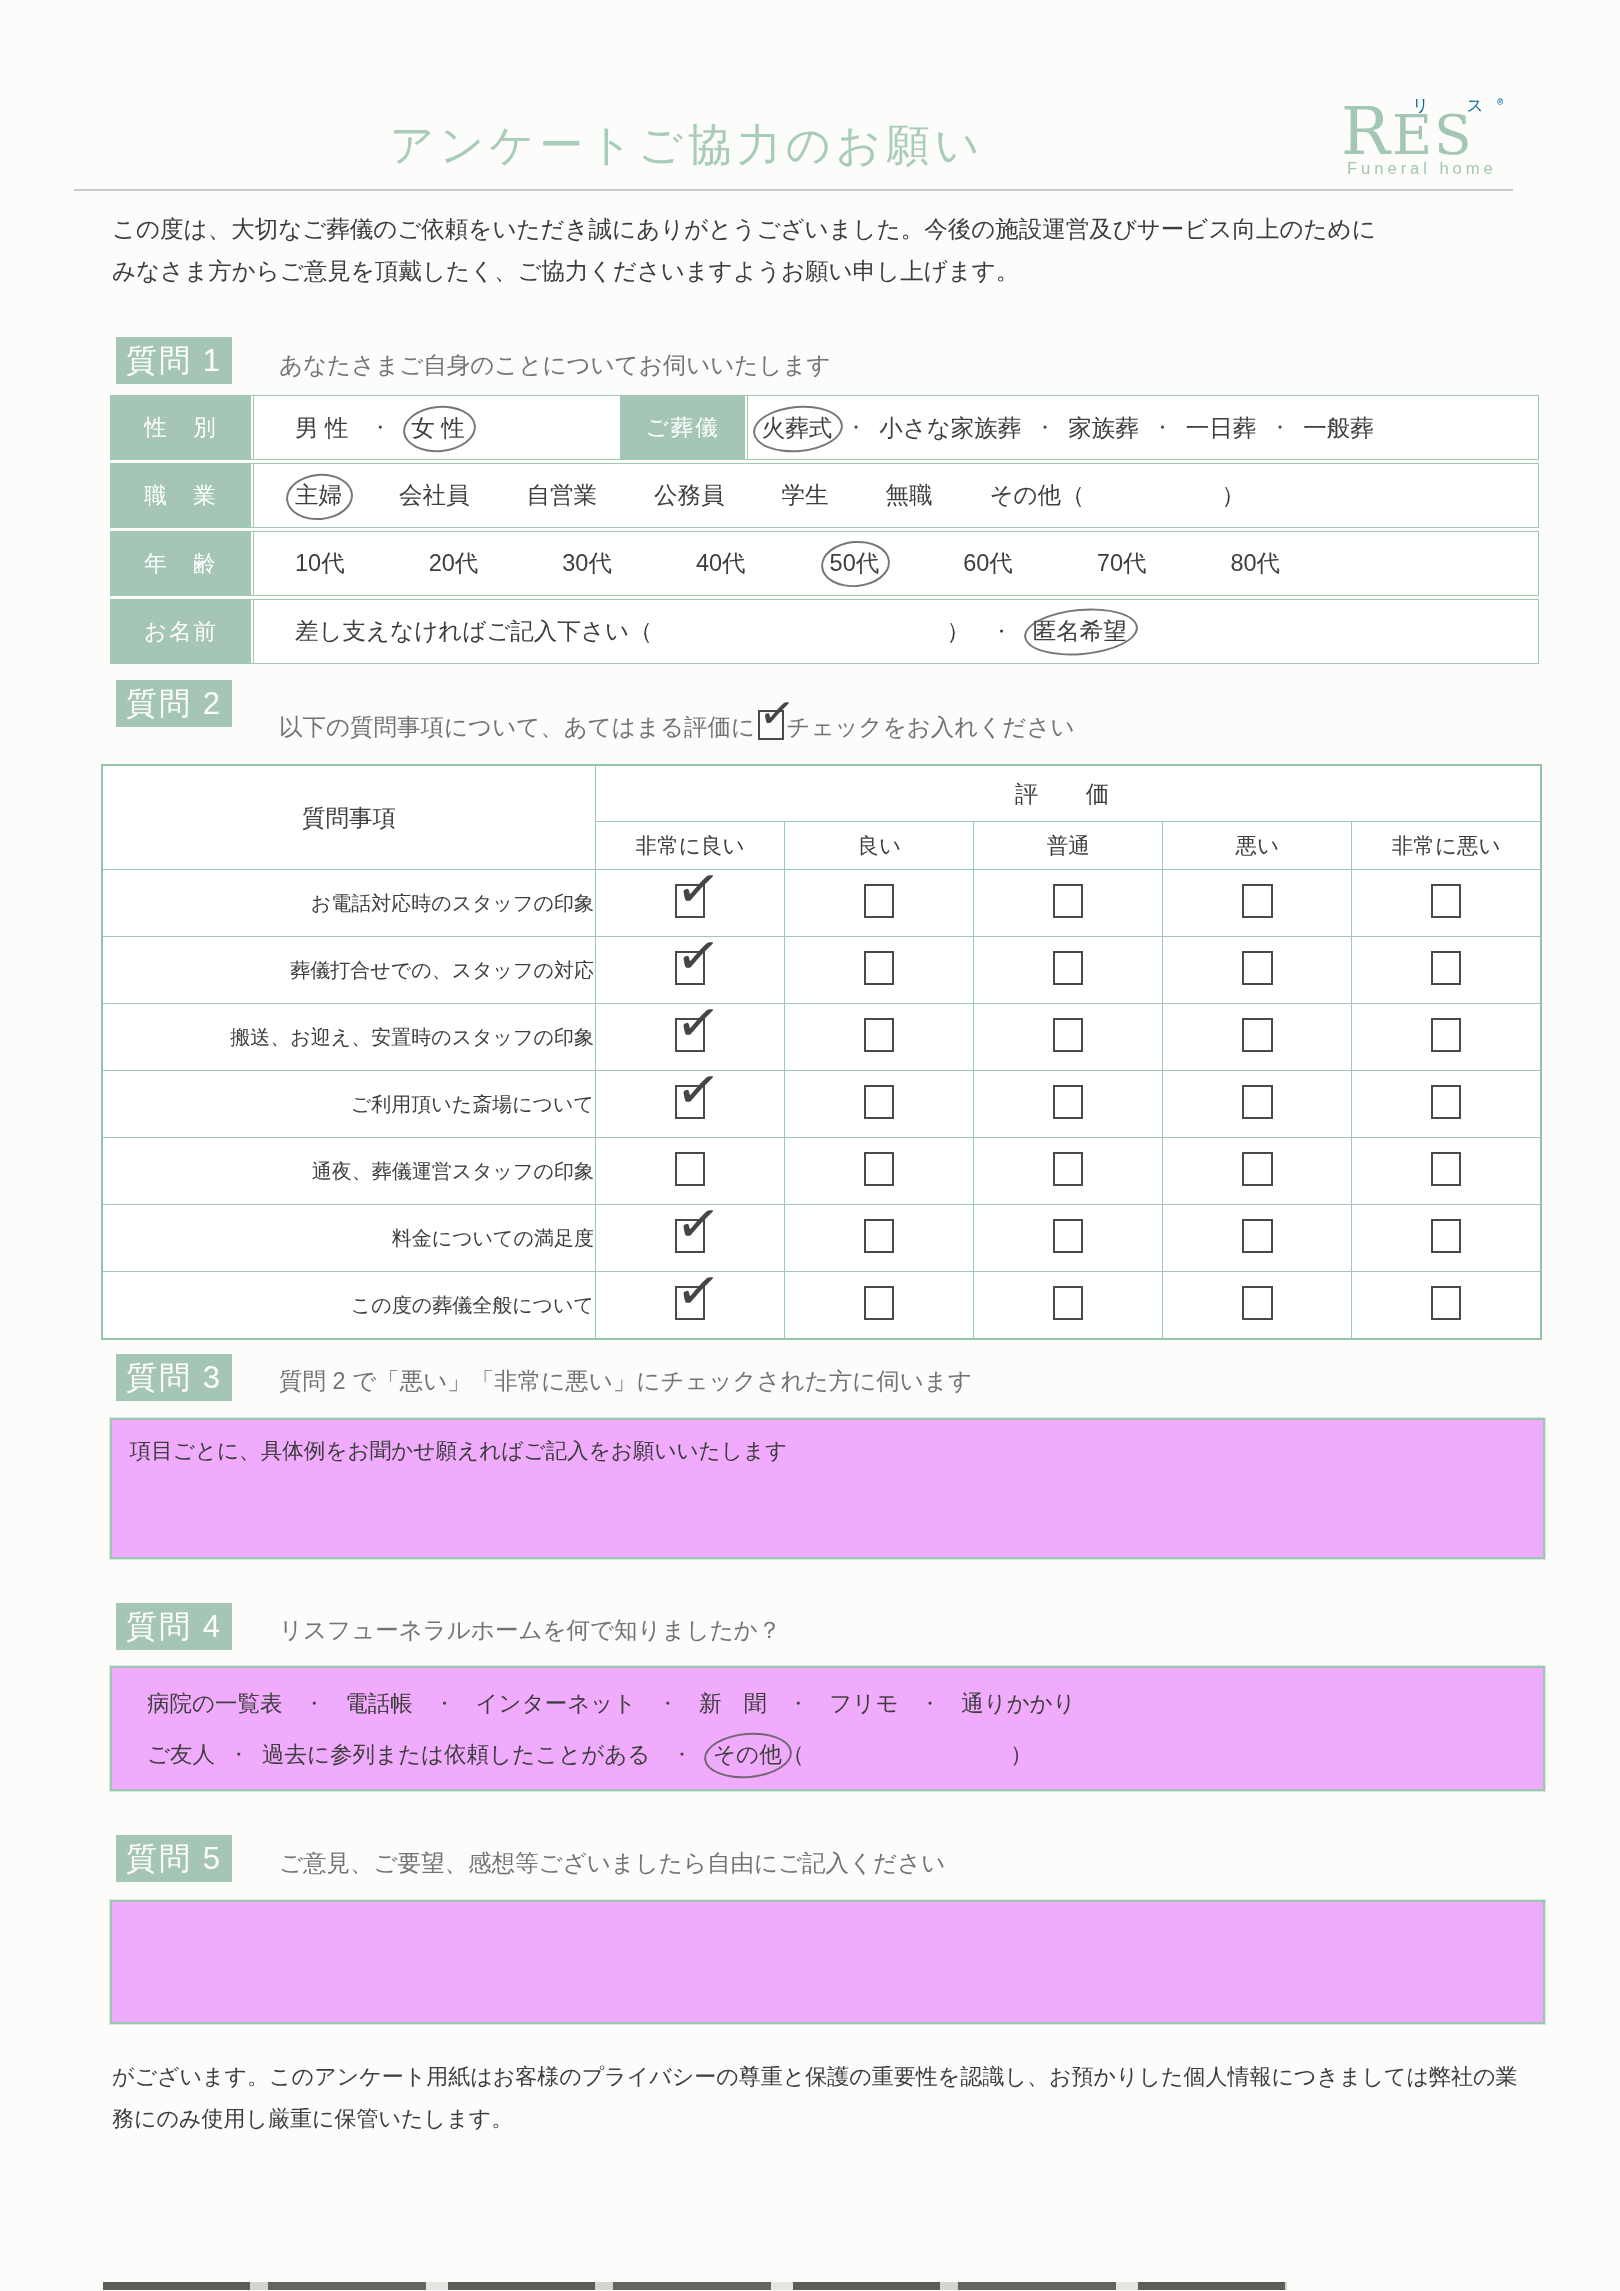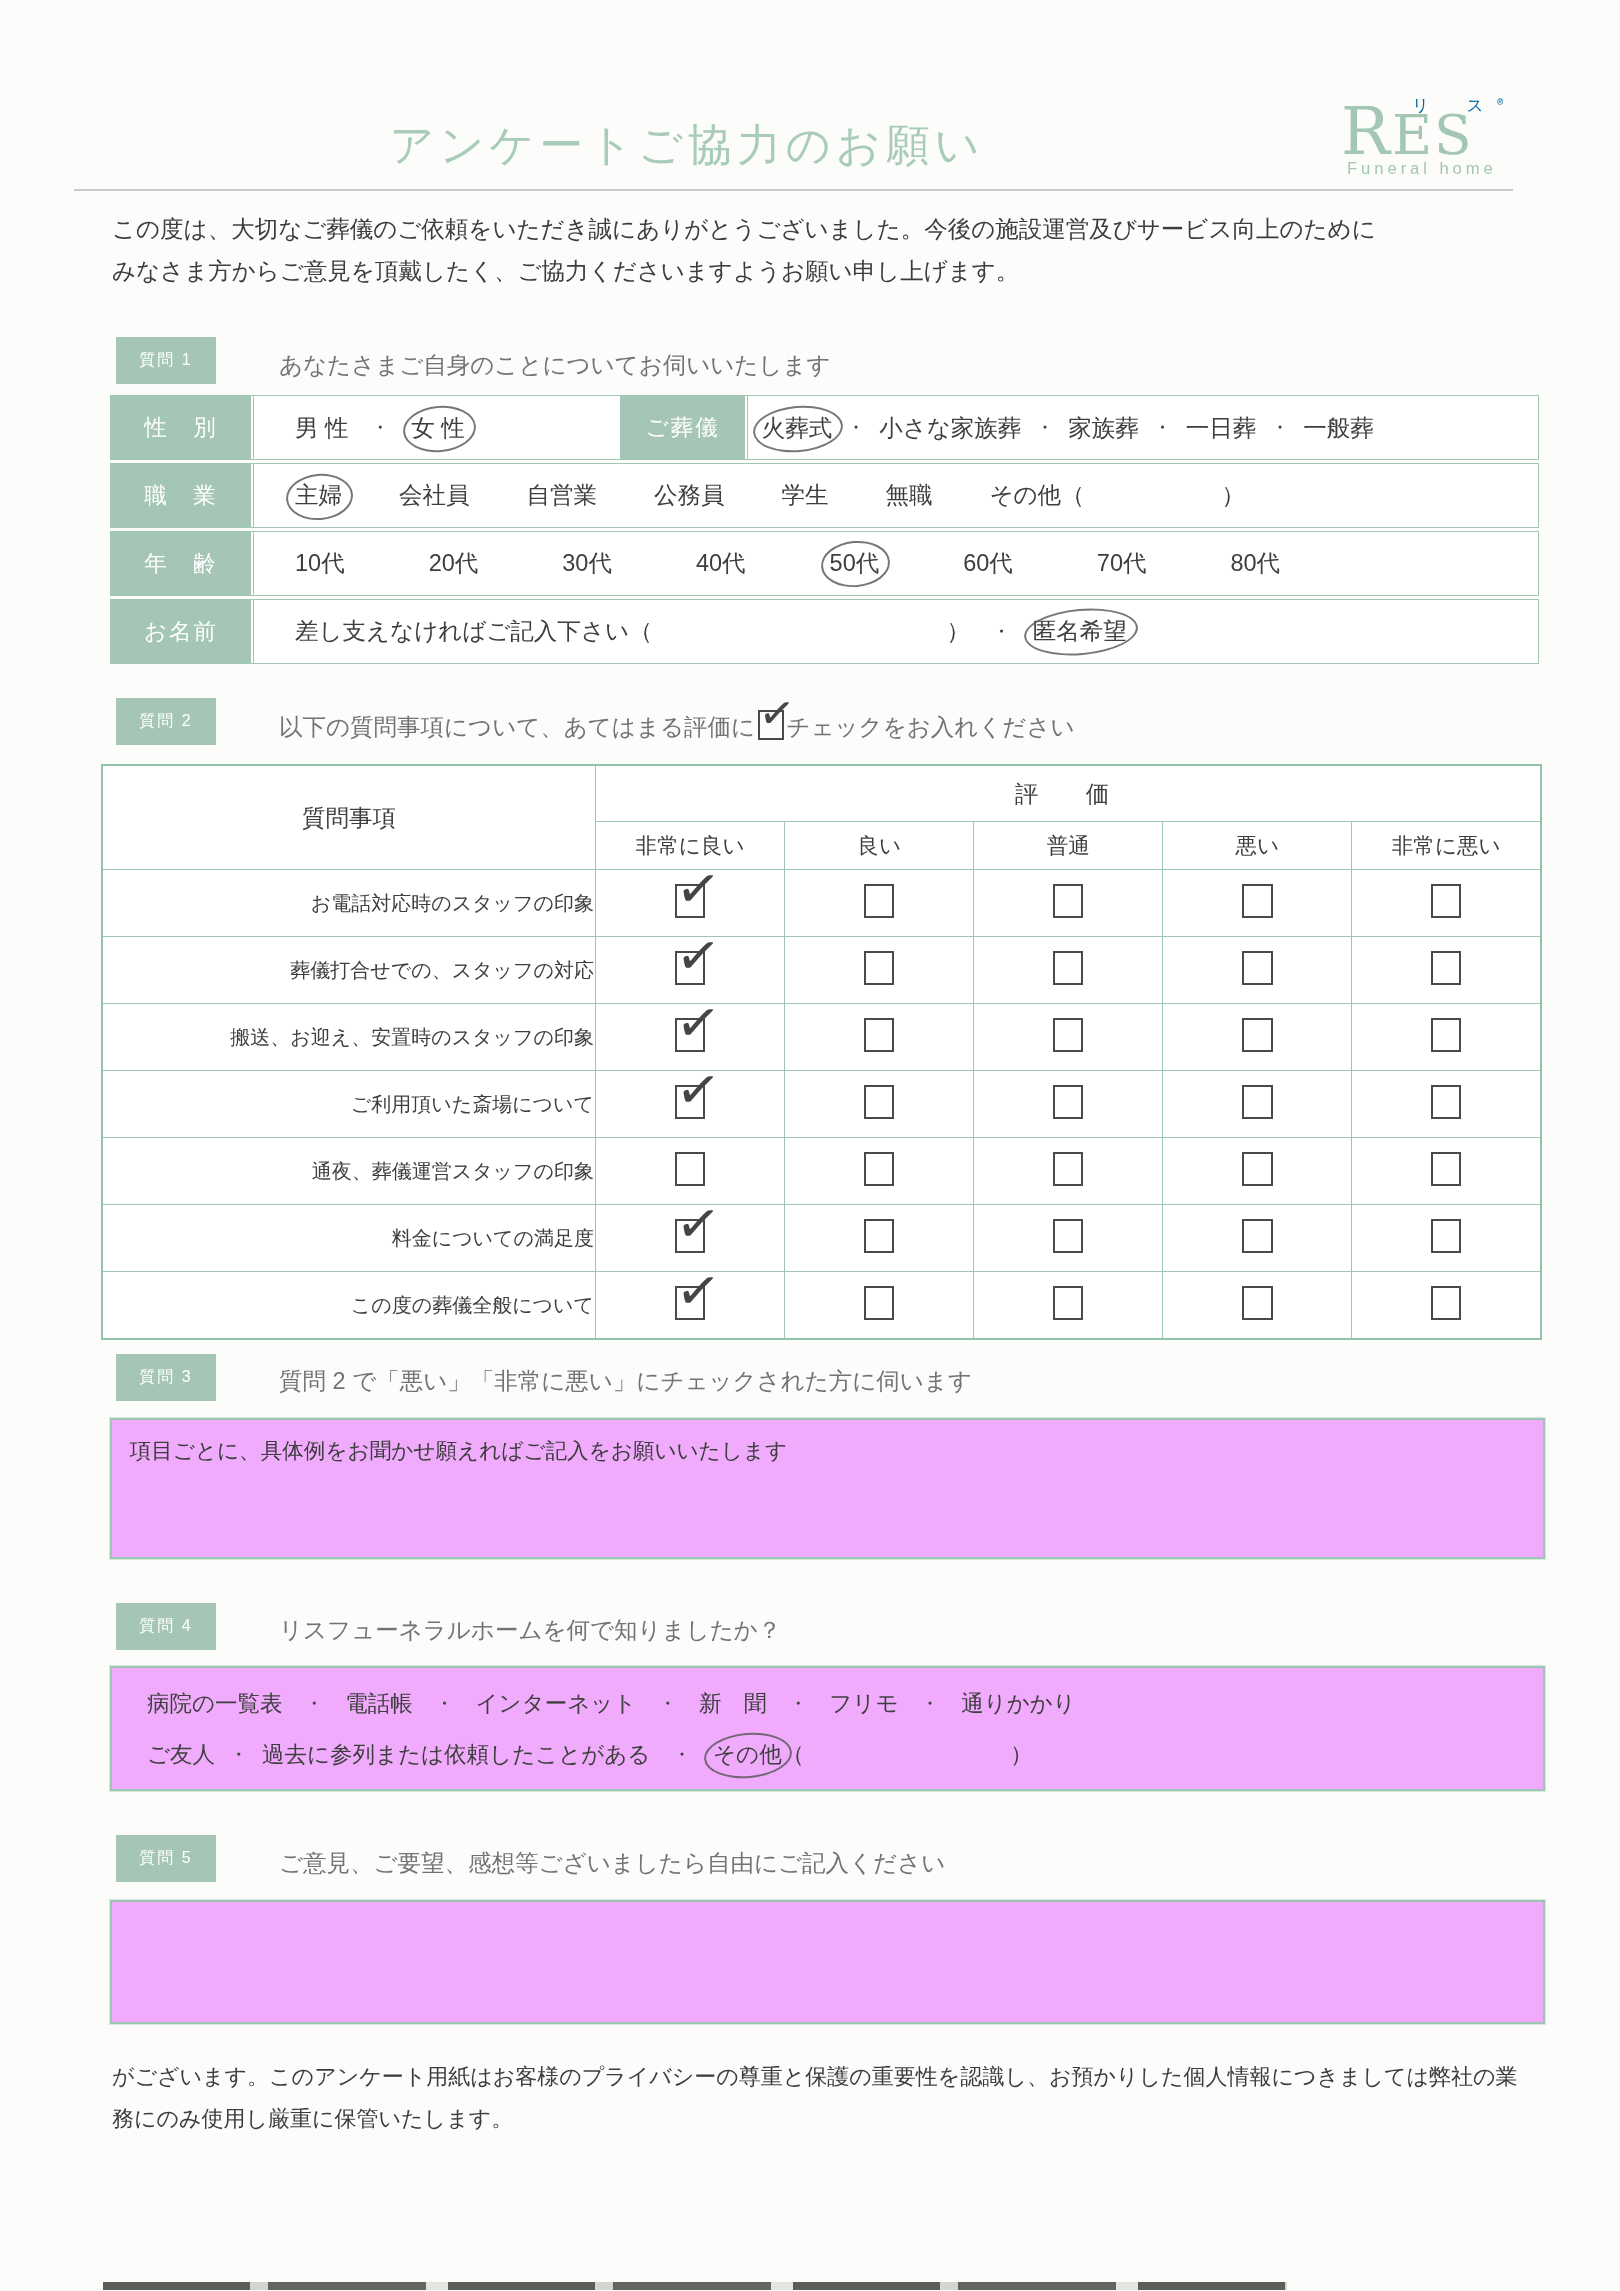--- a/index.html
+++ b/index.html
@@ -28,24 +28,24 @@
     font-family:"DejaVu Serif","Liberation Serif",serif;
     font-size:55px;line-height:1.1;letter-spacing:2px;color:#a3c6b5;
   }
   .logo-main::first-letter{font-size:65px;}
   .logo-sub{position:absolute;top:65px;left:6px;font-size:16.7px;letter-spacing:3.9px;color:#a3c6b5;white-space:nowrap;}
   .header-rule{position:absolute;top:189px;left:74px;width:1439px;height:2px;background:#c4cdc7;}
   
   .intro{position:absolute;top:208px;left:112px;width:1372px;font-size:23.5px;line-height:42px;color:#3c3c3c;}
   
   .badge{
-    position:absolute;left:116px;width:100px;height:47px;
+    position:absolute;left:116px;width:116px;height:47px;
     background:#a5c6b6;color:#fff;
     display:flex;align-items:center;justify-content:center;
-    font-size:16px;letter-spacing:2px;
+    font-size:31px;letter-spacing:2px;
   }
   .sec-heading{position:absolute;left:279px;font-size:23.5px;color:#737373;white-space:nowrap;}
   
   .circled{position:relative;display:inline-block;}
   .circled::before{
     content:"";position:absolute;left:-8.8px;right:-10.8px;top:-5.9px;bottom:-7.8px;
     border:2.5px solid rgba(85,85,85,.8);border-radius:50%;
     transform:rotate(-5deg);pointer-events:none;
   }
   
@@ -188,21 +188,21 @@
       <div class="q1-opts">
         <span>差し支えなければご記入下さい（</span>
         <span class="gap-name"></span>
         <span>）</span>
         <span class="sep">・</span>
         <span class="circled">匿名希望</span>
       </div>
     </div>
   </div>
 
-  <div class="badge" style="top:698px">質問 2</div>
+  <div class="badge" style="top:680px">質問 2</div>
   <div class="sec-heading" style="top:710px">
     <span>以下の質問事項について、あてはまる評価に</span><span class="cb cb-small checked"></span><span>チェックをお入れください</span>
   </div>
 
   <table class="q2-table">
     <tbody>
         <tr>
       <th class="th-item" rowspan="2">質問事項</th>
       <th class="th-rating-top" colspan="5">評　価</th>
     </tr>

